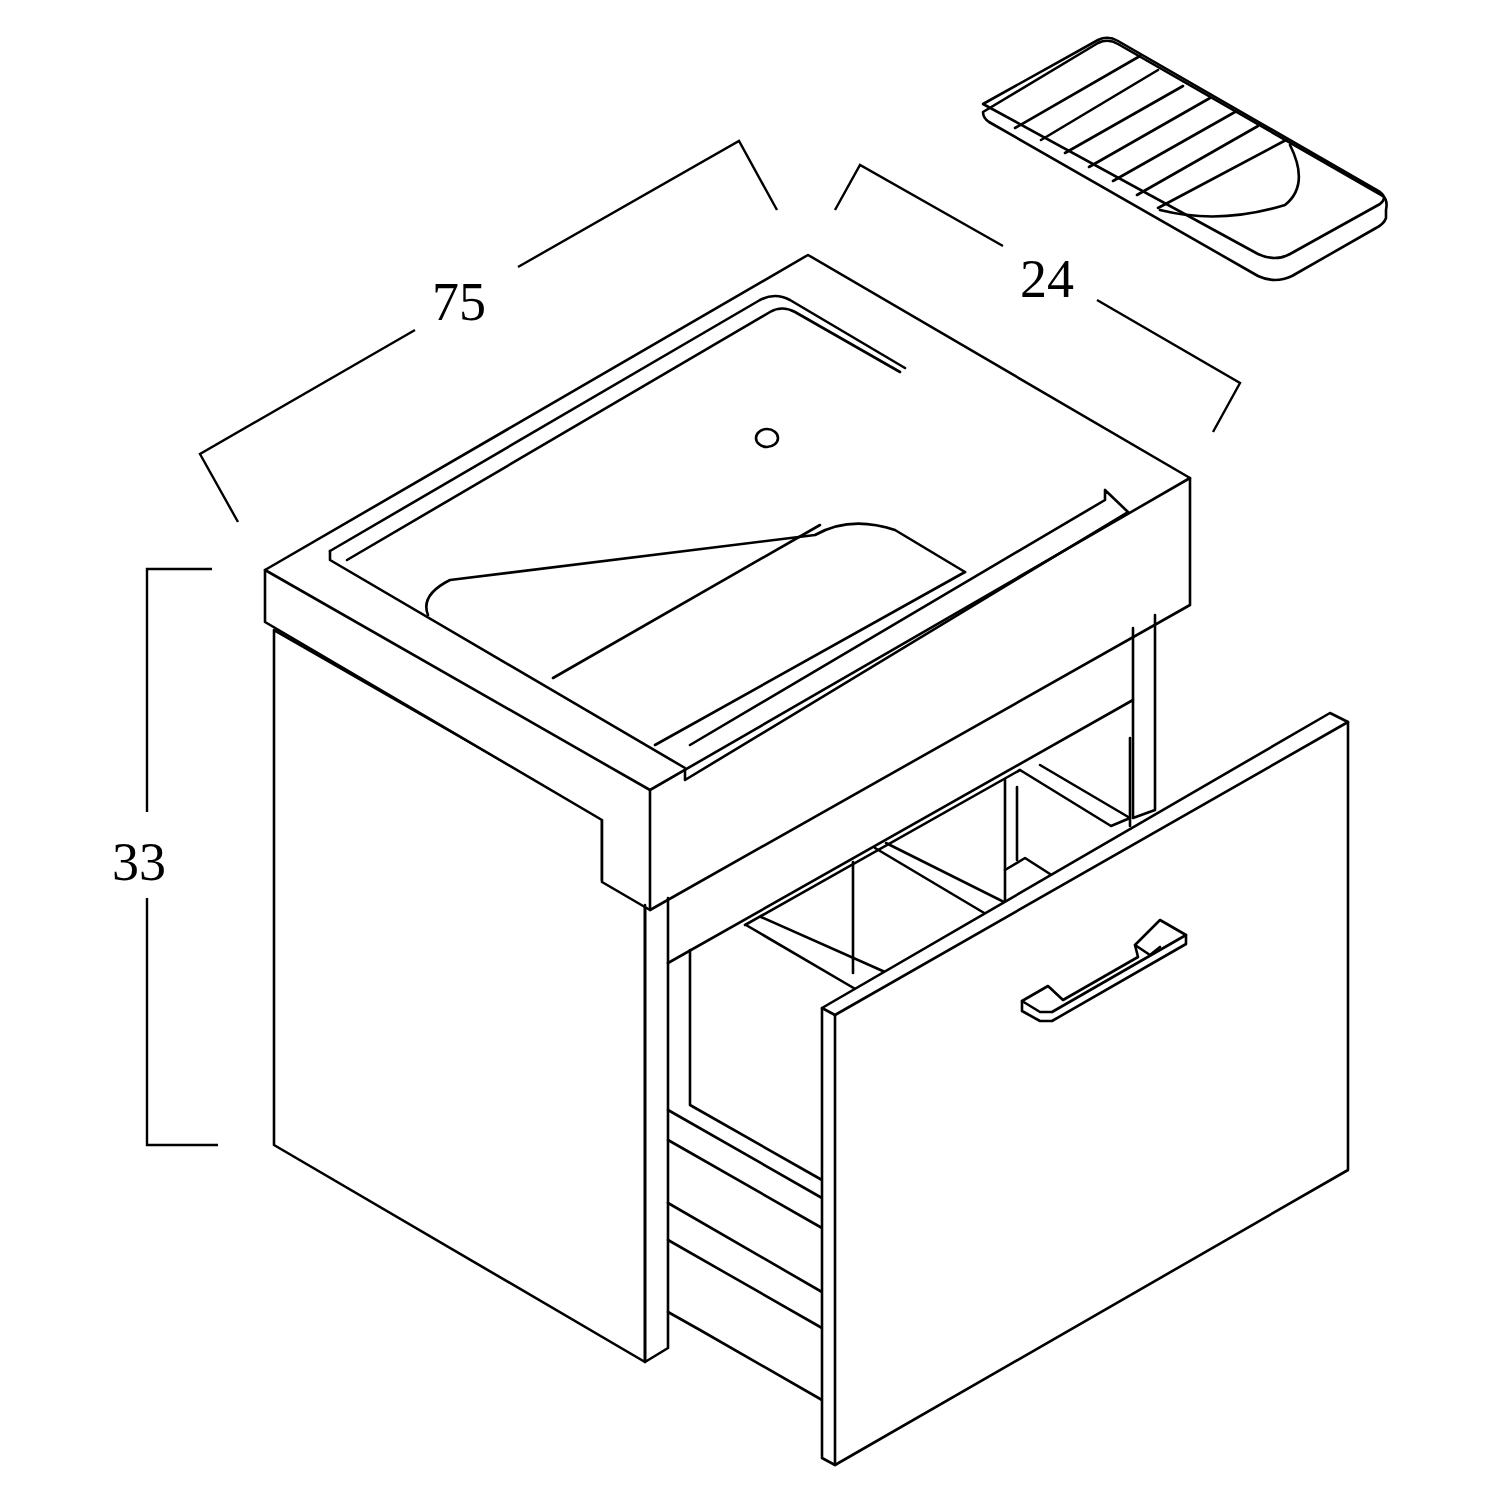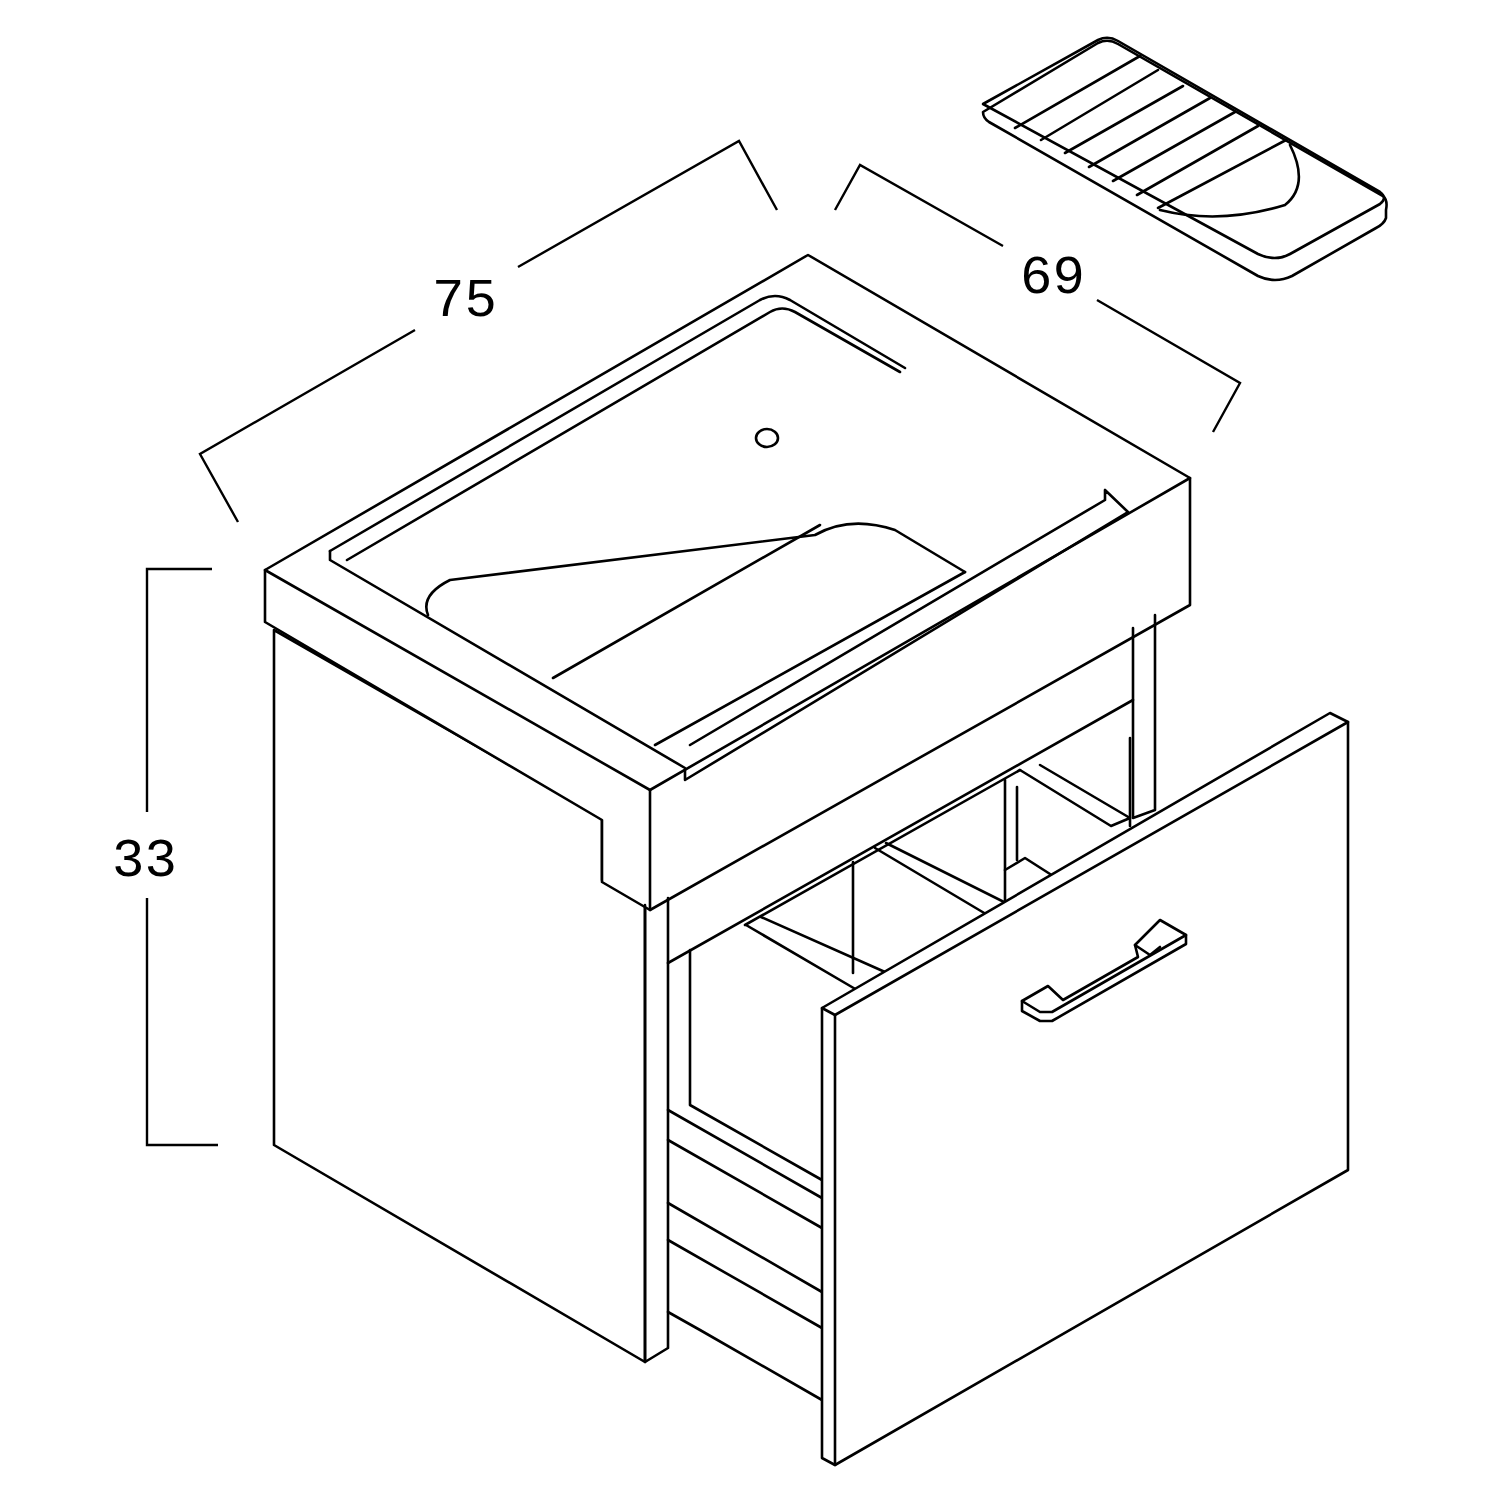--- a/index.html
+++ b/index.html
@@ -1,21 +1,21 @@
 <!DOCTYPE html>
 <html><head>
 <meta charset="utf-8">
 <style>
   html, body { margin: 0; padding: 0; background: #ffffff; }
   body { width: 1500px; height: 1500px; position: relative; overflow: hidden; }
   svg { position: absolute; left: 0; top: 0; }
   .ln { fill: none; stroke: #000; stroke-width: 2.6; stroke-linejoin: round; stroke-linecap: round; }
   .face { fill: #fff; stroke: #000; stroke-width: 2.6; stroke-linejoin: round; }
   .dim { fill: none; stroke: #000; stroke-width: 2.4; }
-  .lbl { position: absolute; font-family: Liberation Mono, monospace; font-size: 54px; color: #000; line-height: 1; }
+  .lbl { position: absolute; font-family: Liberation Serif, serif; font-size: 54px; color: #000; line-height: 1; }
 </style>
 </head>
 <body>
 
 <svg width="1500" height="1500" viewBox="0 0 1500 1500">
 
   <g>
     <polyline class="dim" points="238,522 200,454 415,330"></polyline>
     <polyline class="dim" points="518,267 739,141 777,210"></polyline>
   </g>
@@ -83,14 +83,14 @@
   </g>
 
   <g>
     <polygon class="face" points="1022,1001 1048,986 1063,1000 1138,957 1135,945 1160,920 1186,935 1186,944 1052,1021 1040,1021 1022,1011"></polygon>
     <polyline class="ln" points="1022,1001 1040,1012 1052,1012 1186,935"></polyline>
     <polyline class="ln" points="1135,945 1150,955 1160,947"></polyline>
   </g>
 </svg>
 
 <div class="lbl" style="left:432px;top:275px;">75</div>
-<div class="lbl" style="left:1020px;top:252px;">69</div>
+<div class="lbl" style="left:1020px;top:252px;">24</div>
 <div class="lbl" style="left:112px;top:835px;">33</div>
 
 </body></html>

